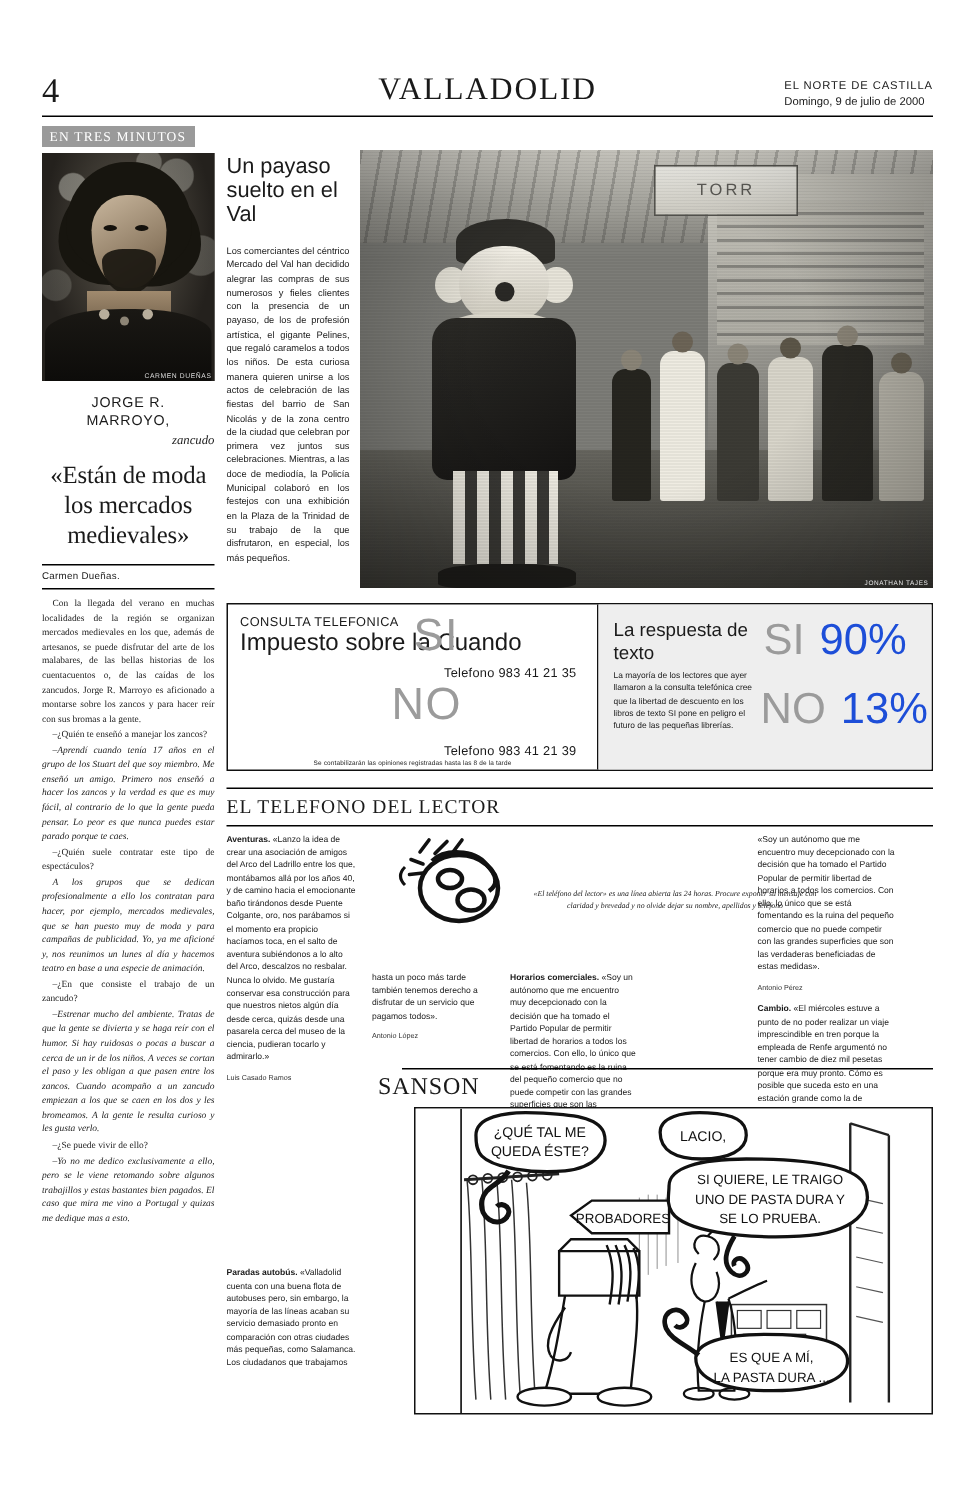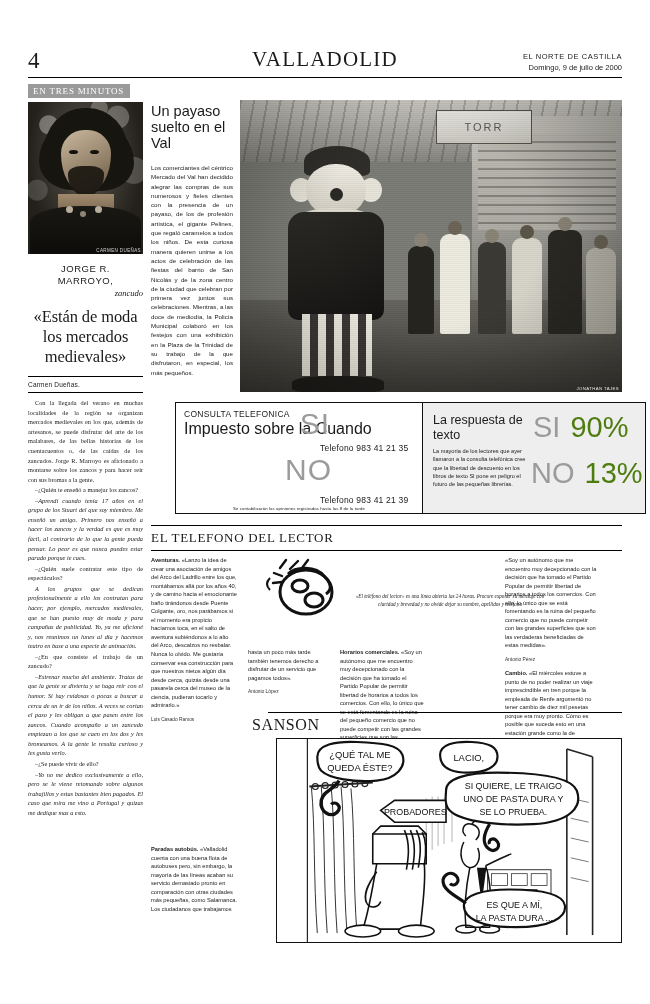--- a/index.html
+++ b/index.html
@@ -23,21 +23,21 @@
   }
   .folio {
     font-family:"Liberation Serif", serif;
     font-size:23px; line-height:1; padding-bottom:5px; font-weight:400;
   }
   .section-title {
     font-family:"Liberation Serif", serif;
     font-size:21px; letter-spacing:1.2px; padding-bottom:5px;
     position:absolute; left:50%; transform:translateX(-50%);
   }
-  .paper-info { text-align:right; padding-bottom:4px; }
+  .paper-info { padding-bottom:4px; }
   .paper-name { font-size:7.5px; letter-spacing:.6px; line-height:1.4; }
   .paper-date { font-size:7.5px; line-height:1.4; }
 
   
   .kicker {
     position:absolute; left:28px; top:84px;
     background:#9a9a9a; color:#fff;
     font-family:"Liberation Serif", serif;
     font-size:9px; letter-spacing:.8px;
     padding:2px 6px 2px 5px;
@@ -233,21 +233,21 @@
     background:repeating-linear-gradient(0deg, rgba(0,0,0,.16) 0 1px, transparent 1px 2px);
   }
   .photo-credit-main {
     position:absolute; right:3px; bottom:1px;
     font-size:4.3px; color:#e6e6e6; letter-spacing:.4px;
   }
 
   
   .consulta {
     position:absolute; left:151px; top:402px; width:471px; height:112px;
-    border:1px solid #111; display:flex; background:#fff;margin-left:24px;
+    border:1px solid #111; display:flex; background:#fff;
   }
   .consulta .left {
     width:247px; border-right:1px solid #111; padding:6px 8px 4px 8px; position:relative;
   }
   .consulta .right { flex:1; padding:10px 8px 4px 10px; background:#eeeeee; position:relative; }
   .c-kicker { font-size:8.5px; letter-spacing:.3px; }
   .c-title { font-size:16px; line-height:1.12; font-weight:400; margin-top:1px; }
   .c-question {
     font-family:"Liberation Serif", serif; font-style:italic;
     font-size:7.2px; line-height:1.5; margin-top:6px; width:136px;
@@ -269,21 +269,21 @@
   .resp-title { font-size:12.5px; line-height:1.16; width:96px; }
   .resp-text {
     font-size:5.6px; line-height:1.48; width:100px; margin-top:5px;
   }
   .resp-si, .resp-no {
     position:absolute; display:flex; align-items:baseline; gap:10px;
   }
   .resp-si { left:110px; top:10px; }
   .resp-no { left:108px; top:56px; }
   .resp-lbl { font-size:29px; color:#9b9b9b; line-height:1; }
-  .resp-pct { font-size:29px; color:#4d7c0f; line-height:1; }
+  .resp-pct { font-size:29px; color:#1d4ed8; line-height:1; }
 
   
   .lector-head {
     position:absolute; left:151px; top:530px;
     font-family:"Liberation Serif", serif; font-size:13px; letter-spacing:.7px;
   }
   .lector-rule { position:absolute; left:151px; top:525px; width:471px; border-top:1px solid #000; }
   .lector-rule2 { position:absolute; left:151px; top:550px; width:471px; border-top:.7px solid #000; }
 
   .phone-art { position:absolute; left:262px; top:556px; width:100px; height:62px; }

